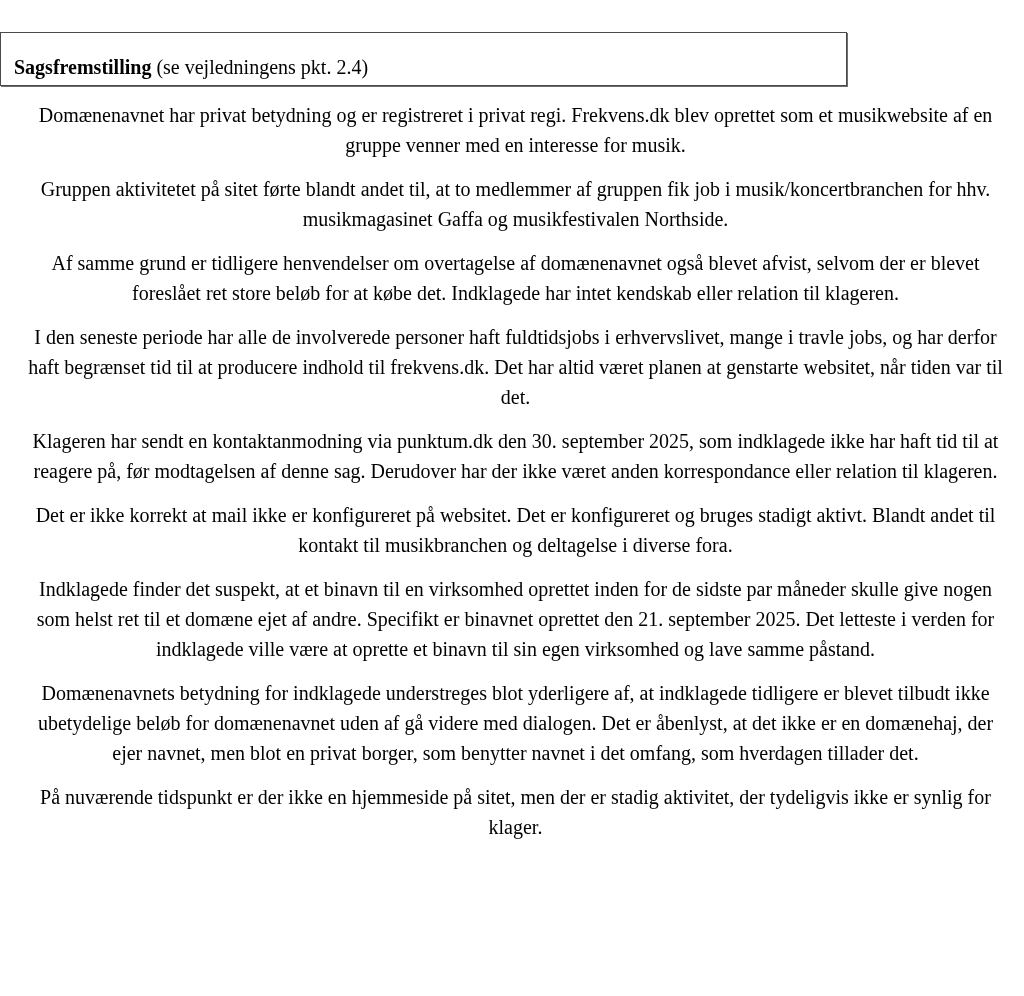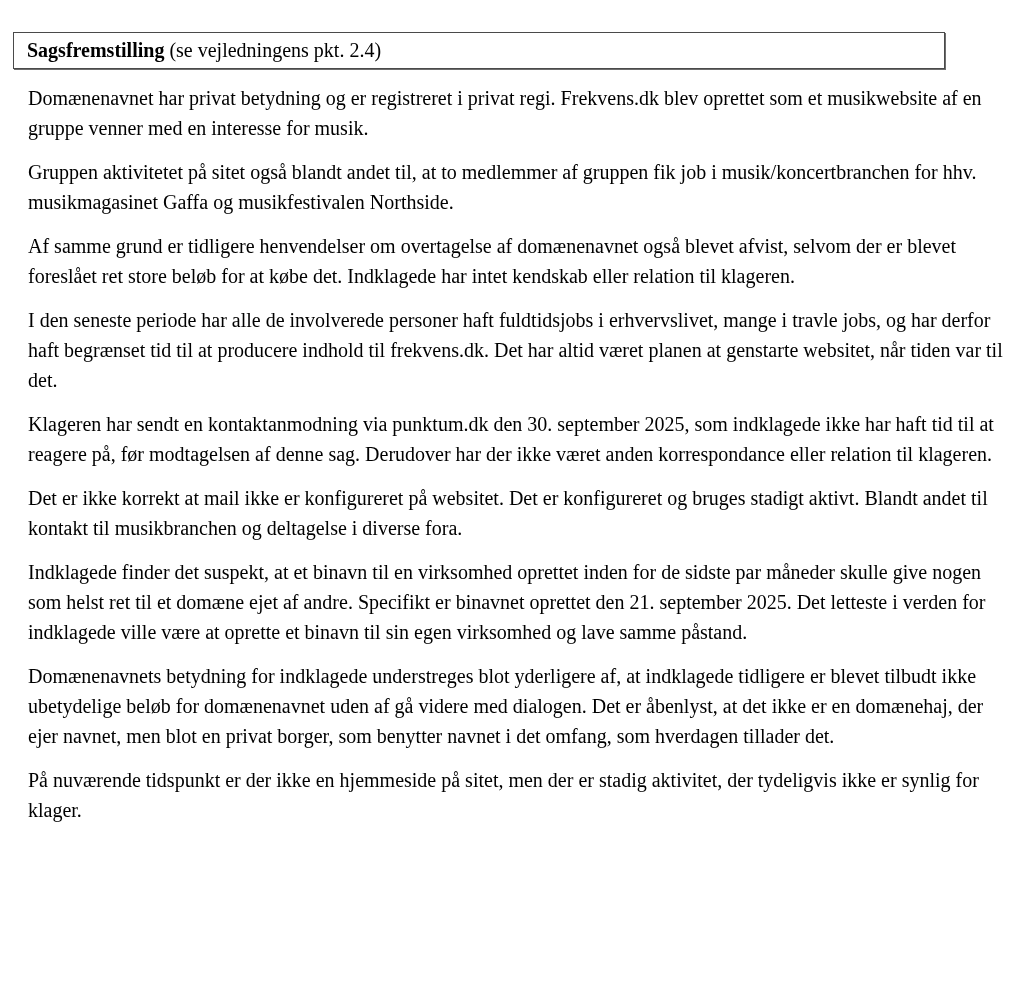--- a/index.html
+++ b/index.html
@@ -11,55 +11,54 @@
     width: 1024px;
     height: 996px;
     font-family: "Liberation Serif", "DejaVu Serif", serif;
     color: #000000;
     overflow: hidden;
   }
   .doc {
     padding-top: 32px;
   }
   .section-box {
-    margin-left: 13px;
-    width: 932px;
+    width: 847px;
     box-sizing: border-box;
     border: 1px solid #4a4a4a;
     box-shadow: 1px 1px 0 #6e6e6e;
-    padding: 4px 13px 5px 13px;
+    padding: 21px 13px 5px 13px;
     font-size: 20px;
     line-height: 26px;
     background: #ffffff;
   }
   .section-box .bold {
     font-weight: bold;
   }
   .section-box.second {
     margin-top: 46px;
   }
   .para {
     margin: 14px 20px 13px 28px;
     width: 975px;
     font-size: 20px;
     line-height: 30px;
-    text-align: left;
+    text-align: center;
   }
 </style>
 </head>
 <body>
 
 <div class="doc">
 
   <div class="section">
     <div class="section-box">
       <span class="bold">Sagsfremstilling</span><span> (se vejledningens pkt. 2.4)</span>
     </div>
     <p class="para">Domænenavnet har privat betydning og er registreret i privat regi. Frekvens.dk blev oprettet som et musikwebsite af en gruppe venner med en interesse for musik.</p>
-    <p class="para">Gruppen aktivitetet på sitet også blandt andet til, at to medlemmer af gruppen fik job i musik/koncertbranchen for hhv. musikmagasinet Gaffa og musikfestivalen Northside.</p>
+    <p class="para">Gruppen aktivitetet på sitet førte blandt andet til, at to medlemmer af gruppen fik job i musik/koncertbranchen for hhv. musikmagasinet Gaffa og musikfestivalen Northside.</p>
     <p class="para">Af samme grund er tidligere henvendelser om overtagelse af domænenavnet også blevet afvist, selvom der er blevet foreslået ret store beløb for at købe det. Indklagede har intet kendskab eller relation til klageren.</p>
     <p class="para">I den seneste periode har alle de involverede personer haft fuldtidsjobs i erhvervslivet, mange i travle jobs, og har derfor haft begrænset tid til at producere indhold til frekvens.dk. Det har altid været planen at genstarte websitet, når tiden var til det.</p>
     <p class="para">Klageren har sendt en kontaktanmodning via punktum.dk den 30. september 2025, som indklagede ikke har haft tid til at reagere på, før modtagelsen af denne sag. Derudover har der ikke været anden korrespondance eller relation til klageren.</p>
   </div>
 
   <div class="section">
     <p class="para">Det er ikke korrekt at mail ikke er konfigureret på websitet. Det er konfigureret og bruges stadigt aktivt. Blandt andet til kontakt til musikbranchen og deltagelse i diverse fora.</p>
     <p class="para">Indklagede finder det suspekt, at et binavn til en virksomhed oprettet inden for de sidste par måneder skulle give nogen som helst ret til et domæne ejet af andre. Specifikt er binavnet oprettet den 21. september 2025. Det letteste i verden for indklagede ville være at oprette et binavn til sin egen virksomhed og lave samme påstand.</p>
     <p class="para">Domænenavnets betydning for indklagede understreges blot yderligere af, at indklagede tidligere er blevet tilbudt ikke ubetydelige beløb for domænenavnet uden af gå videre med dialogen. Det er åbenlyst, at det ikke er en domænehaj, der ejer navnet, men blot en privat borger, som benytter navnet i det omfang, som hverdagen tillader det.</p>
     <p class="para">På nuværende tidspunkt er der ikke en hjemmeside på sitet, men der er stadig aktivitet, der tydeligvis ikke er synlig for klager.</p>

